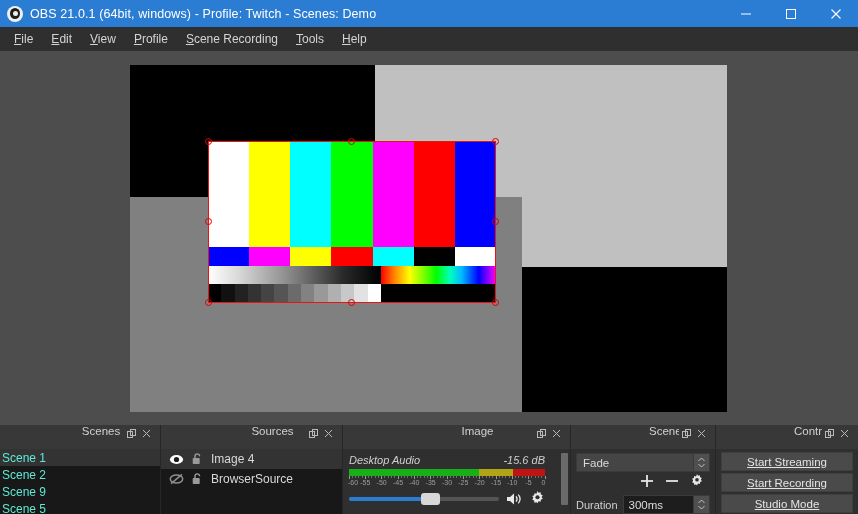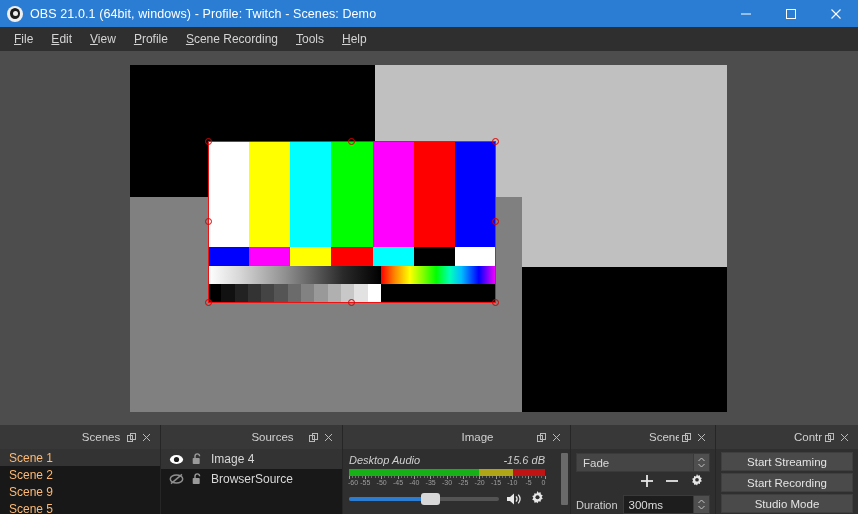--- a/index.html
+++ b/index.html
@@ -173,21 +173,21 @@
   .dock {
     height: 89px;
     background: #2f2f2f;
     display: flex; flex-direction: column;
     box-sizing: border-box;
     border-right: 1px solid #262626;
   }
   .dock-title {
     height: 24px;
     background: #383838;
-    display: flex; align-items: center;
+    display: flex; align-items: flex-start;
     position: relative;
     flex: none;
     padding-left: 44px;
   }
   .dock-title .t {
     flex: 1 1 auto;
     text-align: center;
     color: #d0d0d0;
     font-size: 11.5px;
     padding-left: 34px;
@@ -205,23 +205,23 @@
     background: #181818;
     overflow: hidden;
     position: relative;
   }
 
   
   #dock-scenes { width: 161px; }
   .list-row {
     height: 17px;
     display: flex; align-items: center;
-    color: #fdba74;
+    color: #5eead4;
     font-size: 12px;
-    padding-left: 9px;
+    padding-left: 2px;
     box-sizing: border-box;
   }
   .list-row.selected { background: #333333; }
 
   
   #dock-sources { width: 182px; }
   .src-row {
     height: 20px;
     display: flex; align-items: center;
     color: #d8d8d8;
@@ -341,20 +341,21 @@
   #dock-controls .dock-body { background: #2f2f2f; padding: 3px 5px 0 5px; box-sizing: border-box; }
   .ctrl-btn {
     height: 19px; margin-bottom: 2px;
     background: #4a4a4a;
     border: 1px solid #3f3f3f;
     color: #e4e4e4;
     font-size: 11.5px;
     display: flex; align-items: center; justify-content: center;
     box-sizing: border-box;
     white-space: nowrap;
+    text-decoration: underline;
   }
 </style>
 </head>
 <body>
 
 <div id="app">
 
   <div id="titlebar">
     <div class="obs-logo"></div>
     <div id="title-text">OBS 21.0.1 (64bit, windows) - Profile: Twitch - Scenes: Demo</div>

